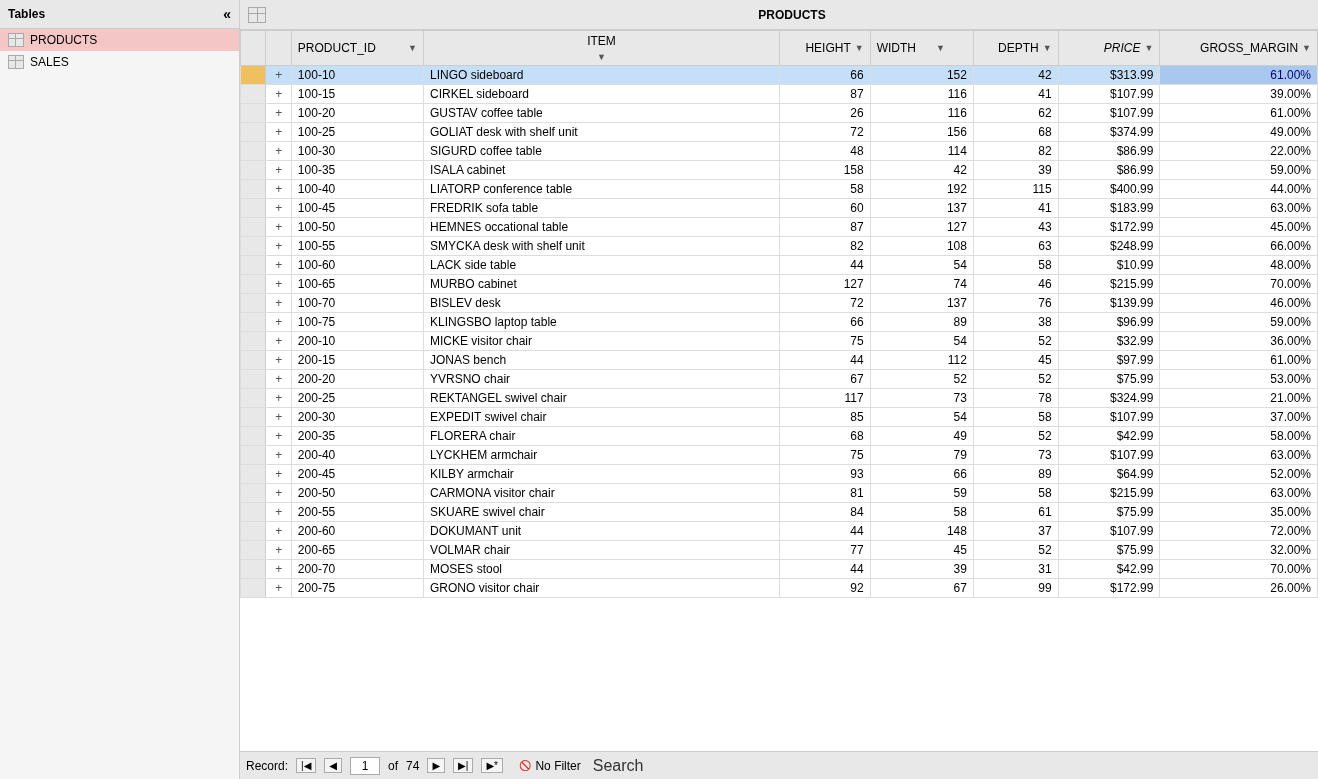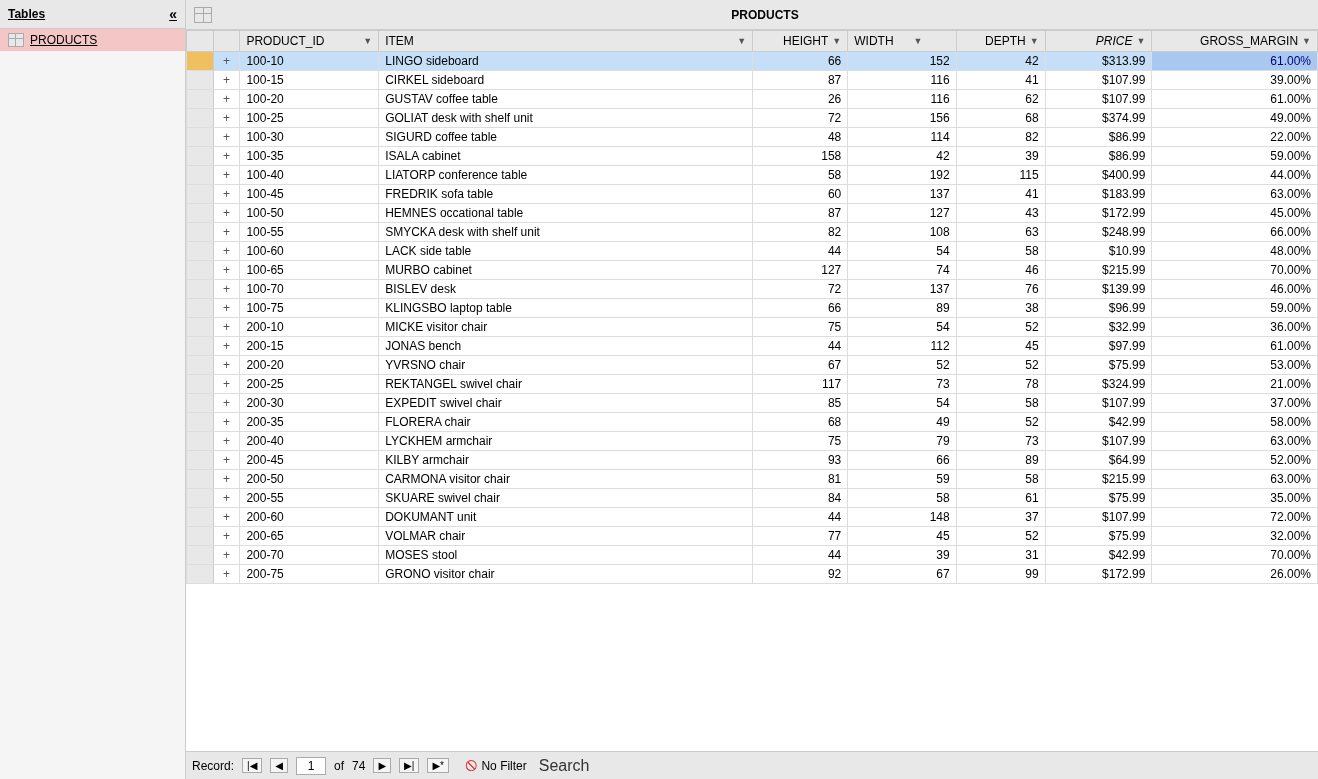--- a/index.html
+++ b/index.html
@@ -1,25 +1,24 @@
 <!DOCTYPE html>
 <html><head>
   <meta charset="utf-8">
   <style>
     * { box-sizing: border-box; margin: 0; padding: 0; }
     body { font-family: 'Segoe UI', Tahoma, Geneva, Verdana, sans-serif; font-size: 12px; background: #f0f0f0; display: flex; height: 779px; overflow: hidden; }
 
     
     #sidebar {
-      width: 186px;
+      width: 240px;
       background: #f5f5f5;
       border-right: 1px solid #ccc;
       display: flex;
       flex-direction: column;
-      text-decoration: underline;
     }
     .sidebar-header {
       display: flex;
       align-items: center;
       justify-content: space-between;
       padding: 6px 8px;
       font-weight: bold;
       font-size: 12px;
       border-bottom: 1px solid #ccc;
       background: #e8e8e8;
@@ -227,20 +226,24 @@
     <div class="sidebar-header-icons">
       <span style="font-size:14px; cursor:pointer;">«</span>
     </div>
   </div>
   <div id="sidebar-items">
 
   <div class="sidebar-item active">
         <span class="table-icon"></span>
         <span>PRODUCTS</span>
       </div>
+      <div class="sidebar-item">
+        <span class="table-icon"></span>
+        <span>SALES</span>
+      </div>
     </div>
 </div>
 
 <div id="main">
 
   <div class="title-bar">
     <div class="title-bar-icon"></div>
     <span class="title-bar-text">PRODUCTS</span>
   </div>
 
@@ -250,21 +253,21 @@
           <tr>
             <th style="width: 20px;"></th>
             <th style="width: 20px;"></th>
             <th style="width: 90px;">
               <div class="col-header" style="justify-content: space-between;">
                 <span>PRODUCT_ID</span>
                 <span class="sort-icon">▼</span>
               </div>
             </th>
             <th style="width: 280px;">
-              <div class="col-header" style="justify-content: space-between;">
+              <div class="col-header" style="justify-content: space-between; flex-direction: column;">
                 <span>ITEM</span>
                 <span class="sort-icon">▼</span>
               </div>
             </th>
             <th style="width: 70px;">
               <div class="col-header" style="justify-content: flex-end;">
                 <span>HEIGHT</span>
                 <span class="sort-icon">▼</span>
               </div>
             </th>

